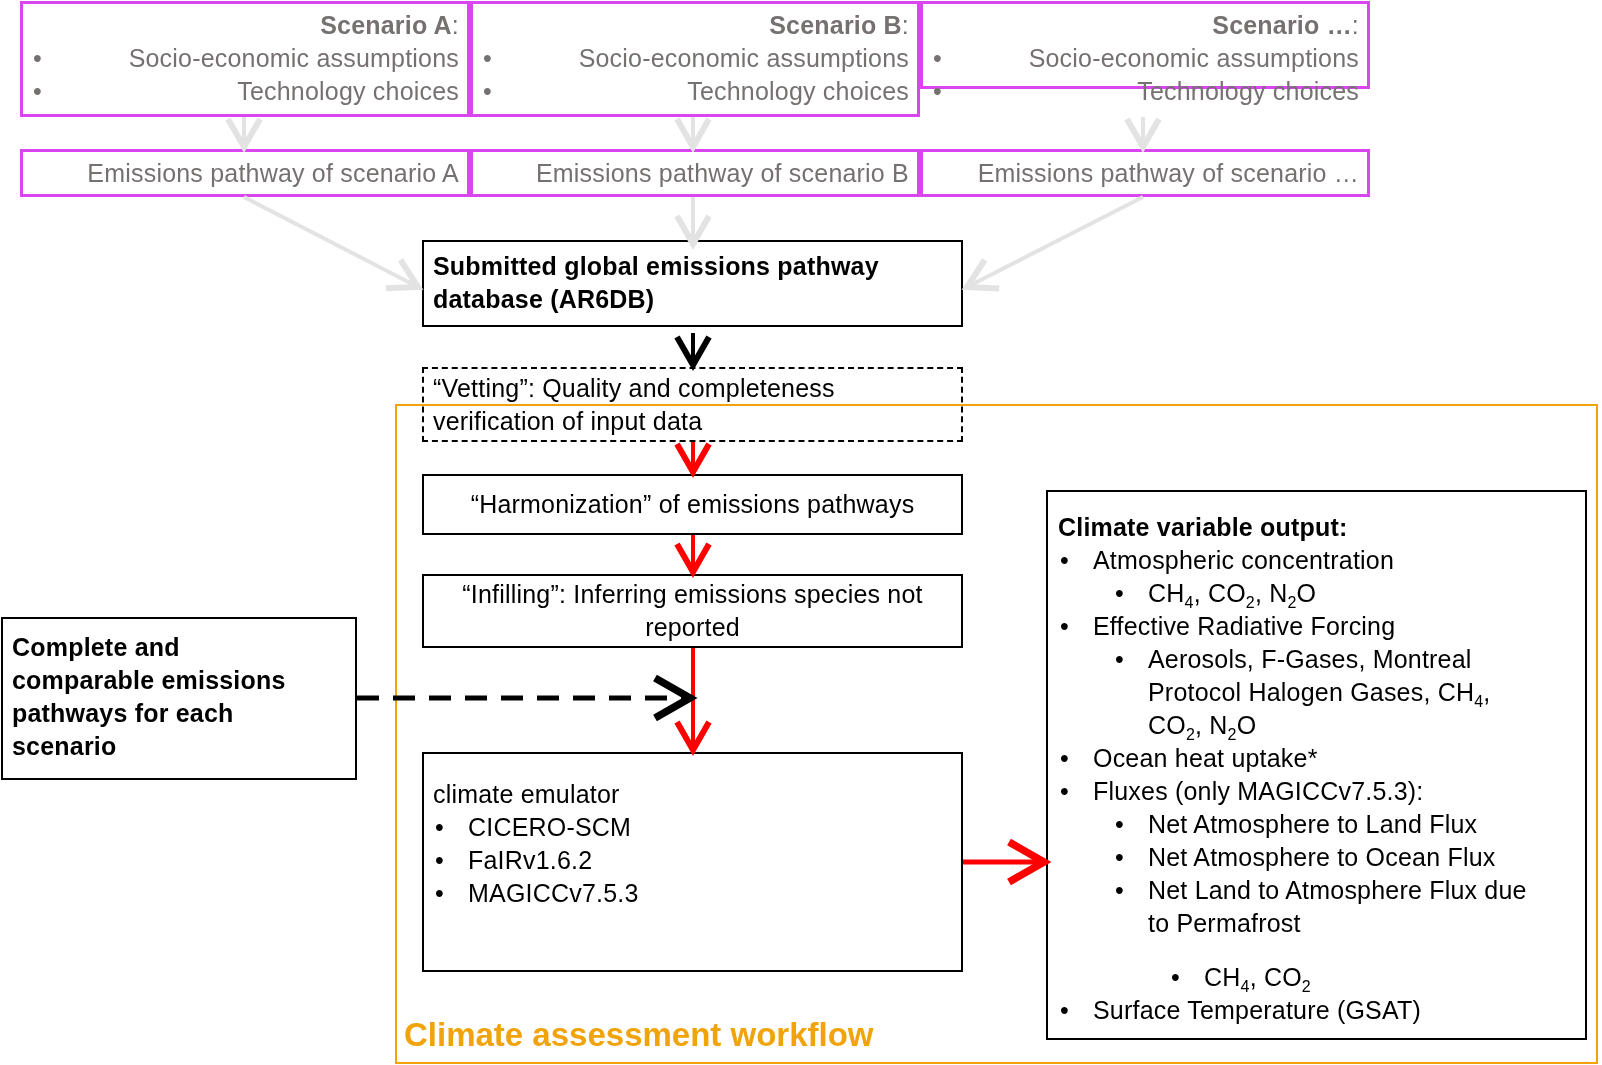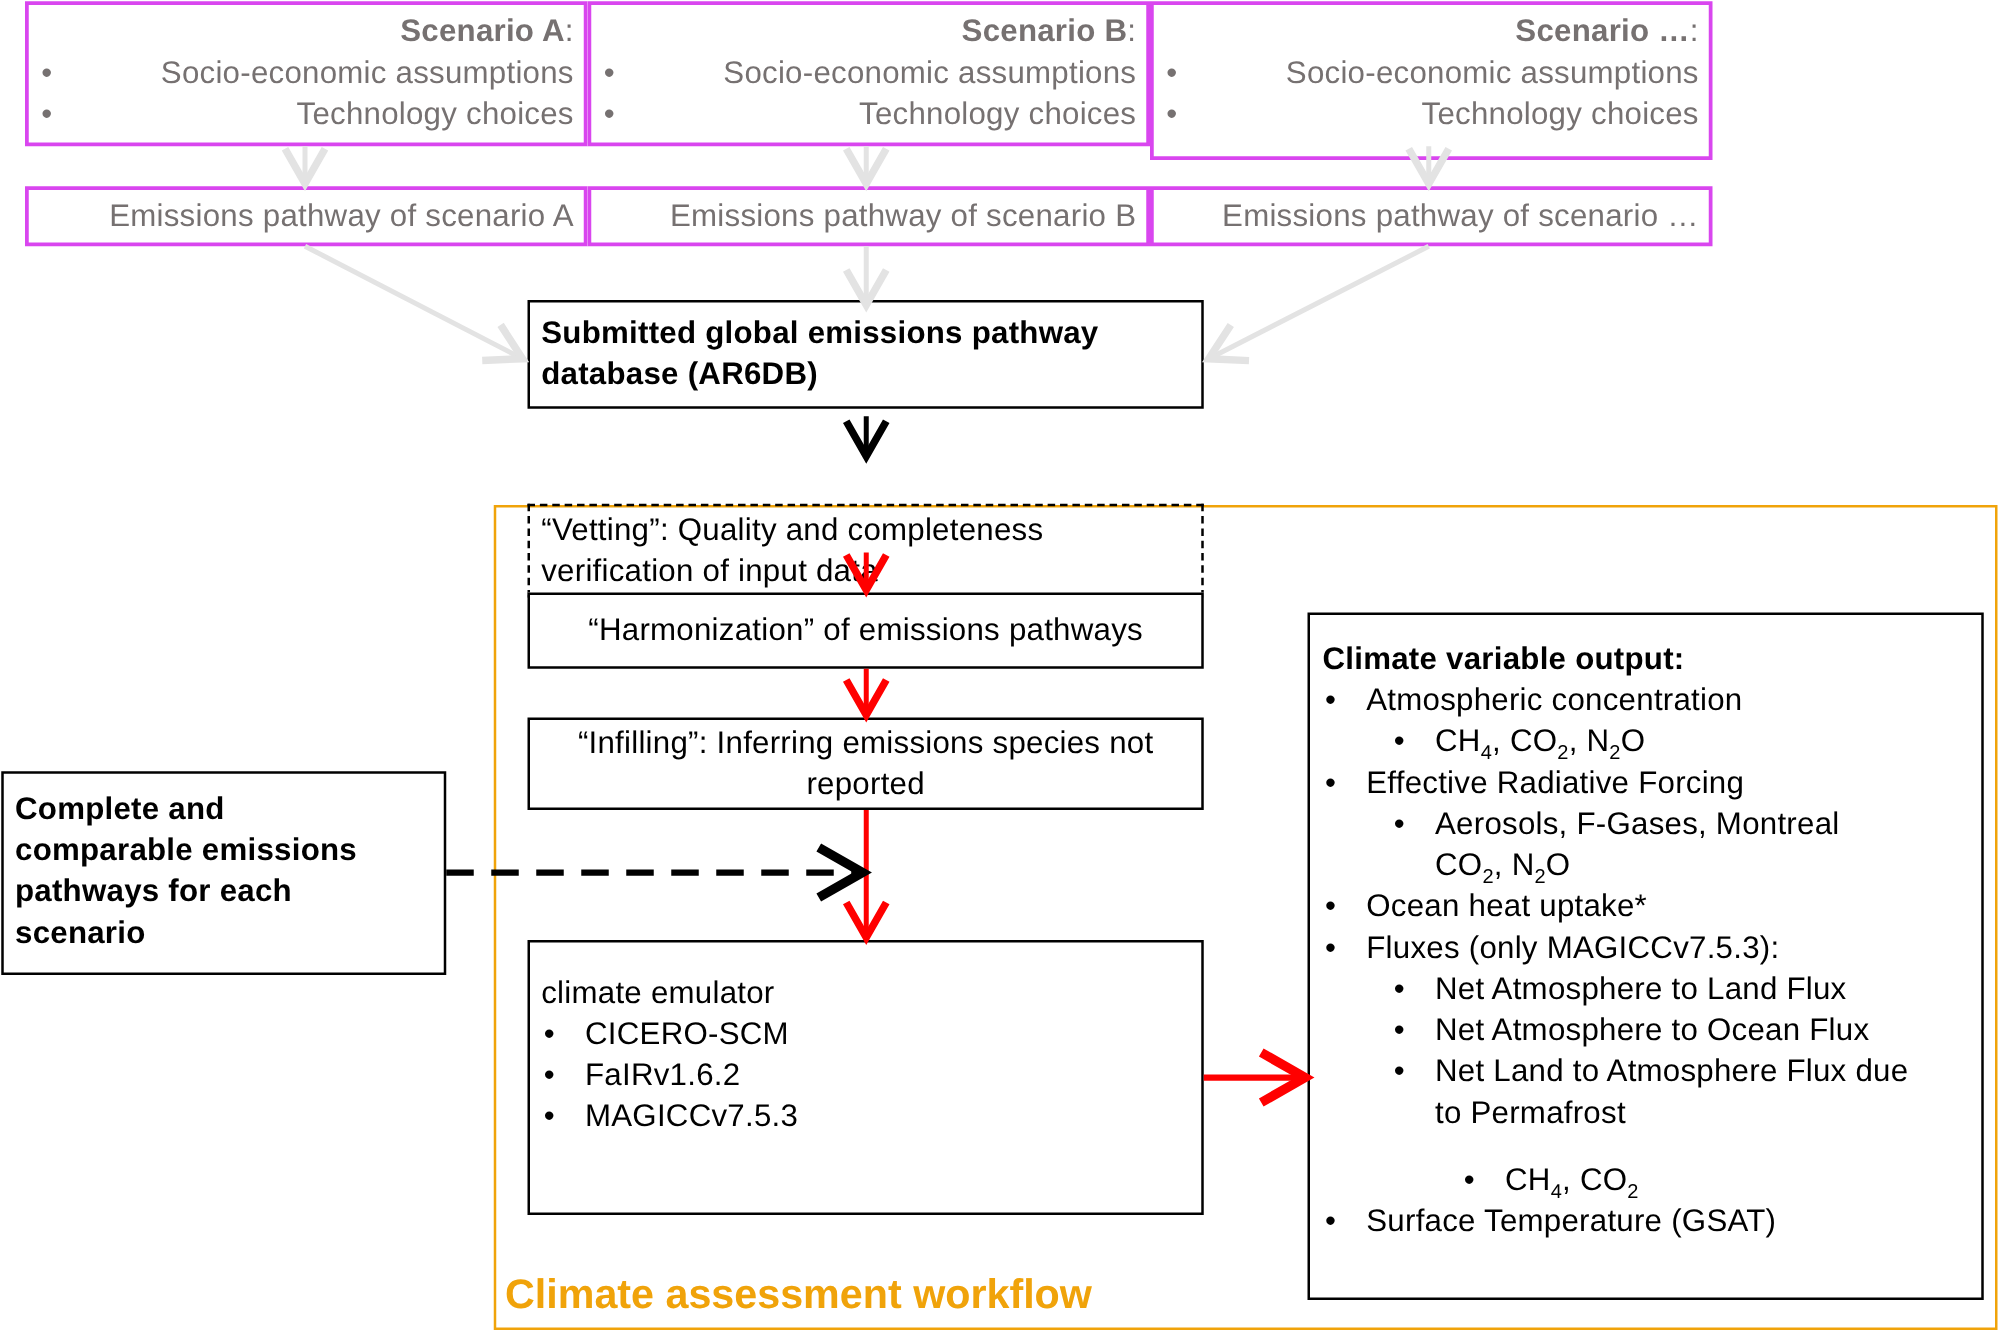--- a/index.html
+++ b/index.html
@@ -41,38 +41,38 @@
     <li>Technology choices</li>
   </ul>
 </div>
 <div class="box grey txt" style="left:470px;top:1px;width:450px;height:116px;padding:5px 8px;">
   <div><span class="bold">Scenario B</span><span>:</span></div>
   <ul>
     <li>Socio-economic assumptions</li>
     <li>Technology choices</li>
   </ul>
 </div>
-<div class="box grey txt" style="left:920px;top:1px;width:450px;height:127px;padding:5px 8px;">
+<div class="box grey txt" style="left:920px;top:1px;width:450px;height:88px;padding:5px 8px;">
   <div><span class="bold">Scenario …</span><span>:</span></div>
   <ul>
     <li>Socio-economic assumptions</li>
     <li>Technology choices</li>
   </ul>
 </div>
 
 <div class="box grey txt" style="left:20px;top:149px;width:450px;height:48px;padding:5px 8px;"><span>Emissions pathway of scenario A</span></div>
 <div class="box grey txt" style="left:470px;top:149px;width:450px;height:48px;padding:5px 8px;"><span>Emissions pathway of scenario B</span></div>
 <div class="box grey txt" style="left:920px;top:149px;width:450px;height:48px;padding:5px 8px;"><span>Emissions pathway of scenario …</span></div>
 
 <div class="box black txt bold" style="left:422px;top:240px;width:541px;height:87px;padding:8px 9px;">
   <div>Submitted global emissions pathway</div>
   <div>database (AR6DB)</div>
 </div>
 
-<div class="box dashed txt" style="left:422px;top:367px;width:541px;height:75px;padding:3px 9px;background:transparent;margin-top:36px;">
+<div class="box dashed txt" style="left:422px;top:367px;width:541px;height:75px;padding:3px 9px;background:transparent;">
   <div>“Vetting”: Quality and completeness</div>
   <div>verification  of input data</div>
 </div>
 
 <div class="box black txt center" style="left:422px;top:474px;width:541px;height:61px;padding:12px 0;">
   <span>“Harmonization” of emissions pathways</span>
 </div>
 
 <div class="box black txt center" style="left:422px;top:574px;width:541px;height:74px;padding:2px 0;">
   <div>“Infilling”: Inferring emissions species not</div>
@@ -95,20 +95,21 @@
   </ul>
 </div>
 
 <div class="box black txt" style="left:1046px;top:490px;width:541px;height:550px;padding:19px 10px;">
   <div class="bold">Climate variable output:</div>
   <ul>
     <li>Atmospheric concentration</li>
     <li class="l2">CH<sub>4</sub>, CO<sub>2</sub>, N<sub>2</sub>O</li>
     <li>Effective Radiative Forcing</li>
     <li class="l2"><span>Aerosols, F-Gases, Montreal</span></li>
+    <li class="cont"><span>Protocol Halogen Gases, CH</span><sub>4</sub>,</li>
     <li class="cont">CO<sub>2</sub>, N<sub>2</sub>O</li>
     <li>Ocean heat uptake*</li>
     <li>Fluxes (only MAGICCv7.5.3):</li>
     <li class="l2">Net Atmosphere to Land Flux</li>
     <li class="l2">Net Atmosphere to Ocean Flux</li>
     <li class="l2">Net Land to Atmosphere Flux due</li>
     <li class="cont">to Permafrost</li>
     <li class="l3">CH<sub>4</sub>, CO<sub>2</sub></li>
     <li>Surface Temperature (GSAT)</li>
   </ul>

